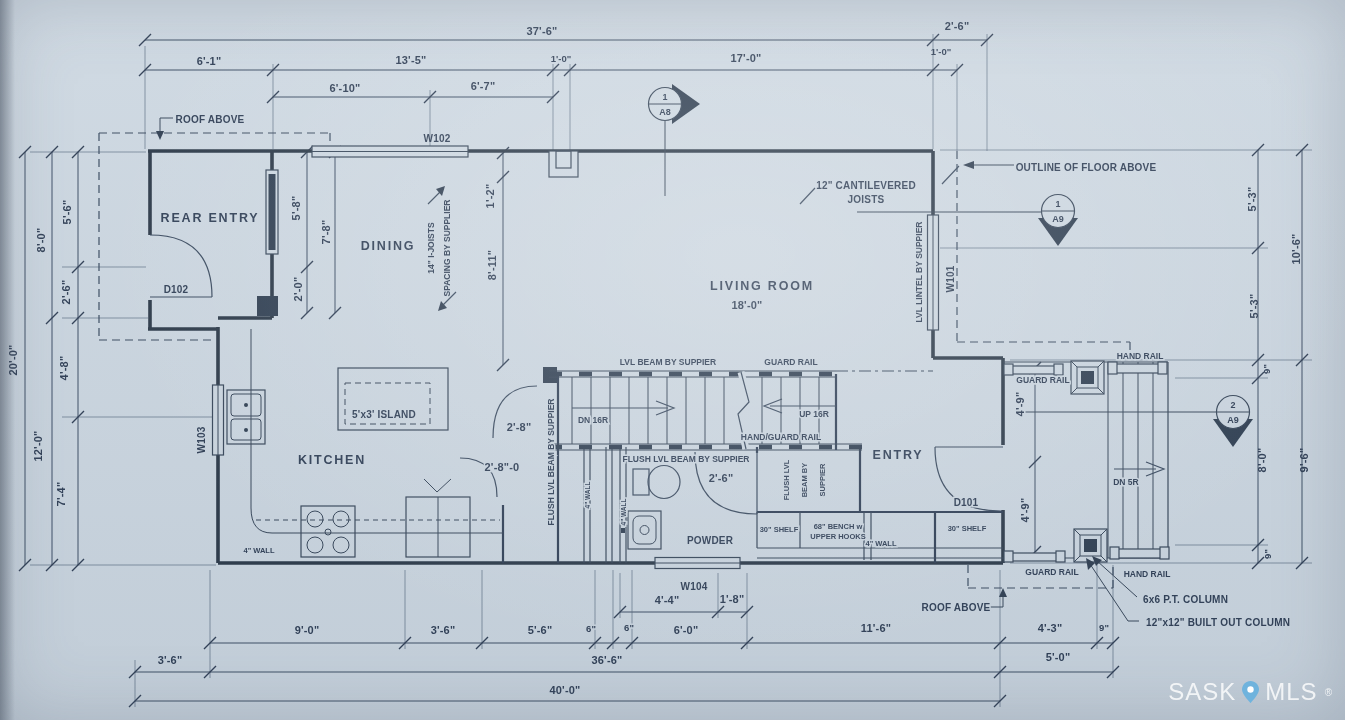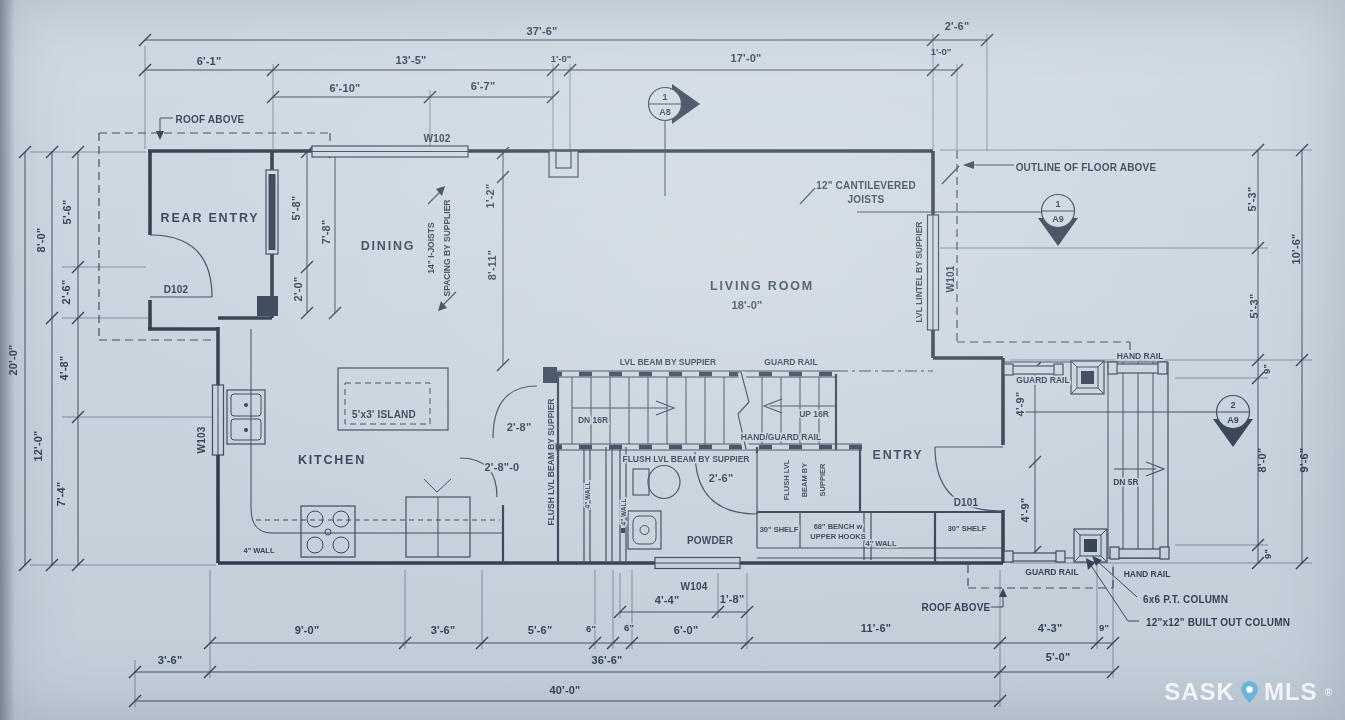--- a/index.html
+++ b/index.html
@@ -31,21 +31,21 @@
   .w1{stroke:#2a3a4e;stroke-width:1.2;fill:none;}
   .ln{stroke:#2a3a4e;stroke-width:1;fill:none;}
   .arc{stroke:#2e3f55;stroke-width:1.2;fill:none;}
   .dash{stroke:#2e3f55;stroke-width:1.2;fill:none;stroke-dasharray:8 5;}
   .dashdot{stroke:#2e3f55;stroke-width:1.1;fill:none;stroke-dasharray:12 4 3 4;}
   .sym{fill:#cbd6e0;stroke:#2a3a4e;stroke-width:1.2;}
   .dk{fill:#223246;stroke:none;}
   .beamdash{stroke:#223246;stroke-width:4.6;fill:none;stroke-dasharray:13 17;}
   .paperline{stroke:#cbd6e0;stroke-width:7;fill:none;}
   #watermark{position:absolute;right:12px;bottom:14px;display:flex;align-items:center;gap:6px;
-    color:rgba(255,255,255,.8);font-weight:700;font-size:24px;letter-spacing:1px;user-select:none;text-align:right;}
+    color:rgba(255,255,255,.8);font-weight:400;font-size:24px;letter-spacing:1px;user-select:none;text-align:right;}
   #watermark sup{font-size:10px;margin-left:1px;}
 </style>
 </head>
 <body>
 
 <div id="stage">
 <svg width="1345" height="720" viewBox="0 0 1345 720">
   <defs>
     <pattern id="hatch" width="9" height="9" patternTransform="rotate(45)">
       <line x1="0" y1="0" x2="0" y2="9" stroke="#33455c" stroke-width="1.4"></line>

